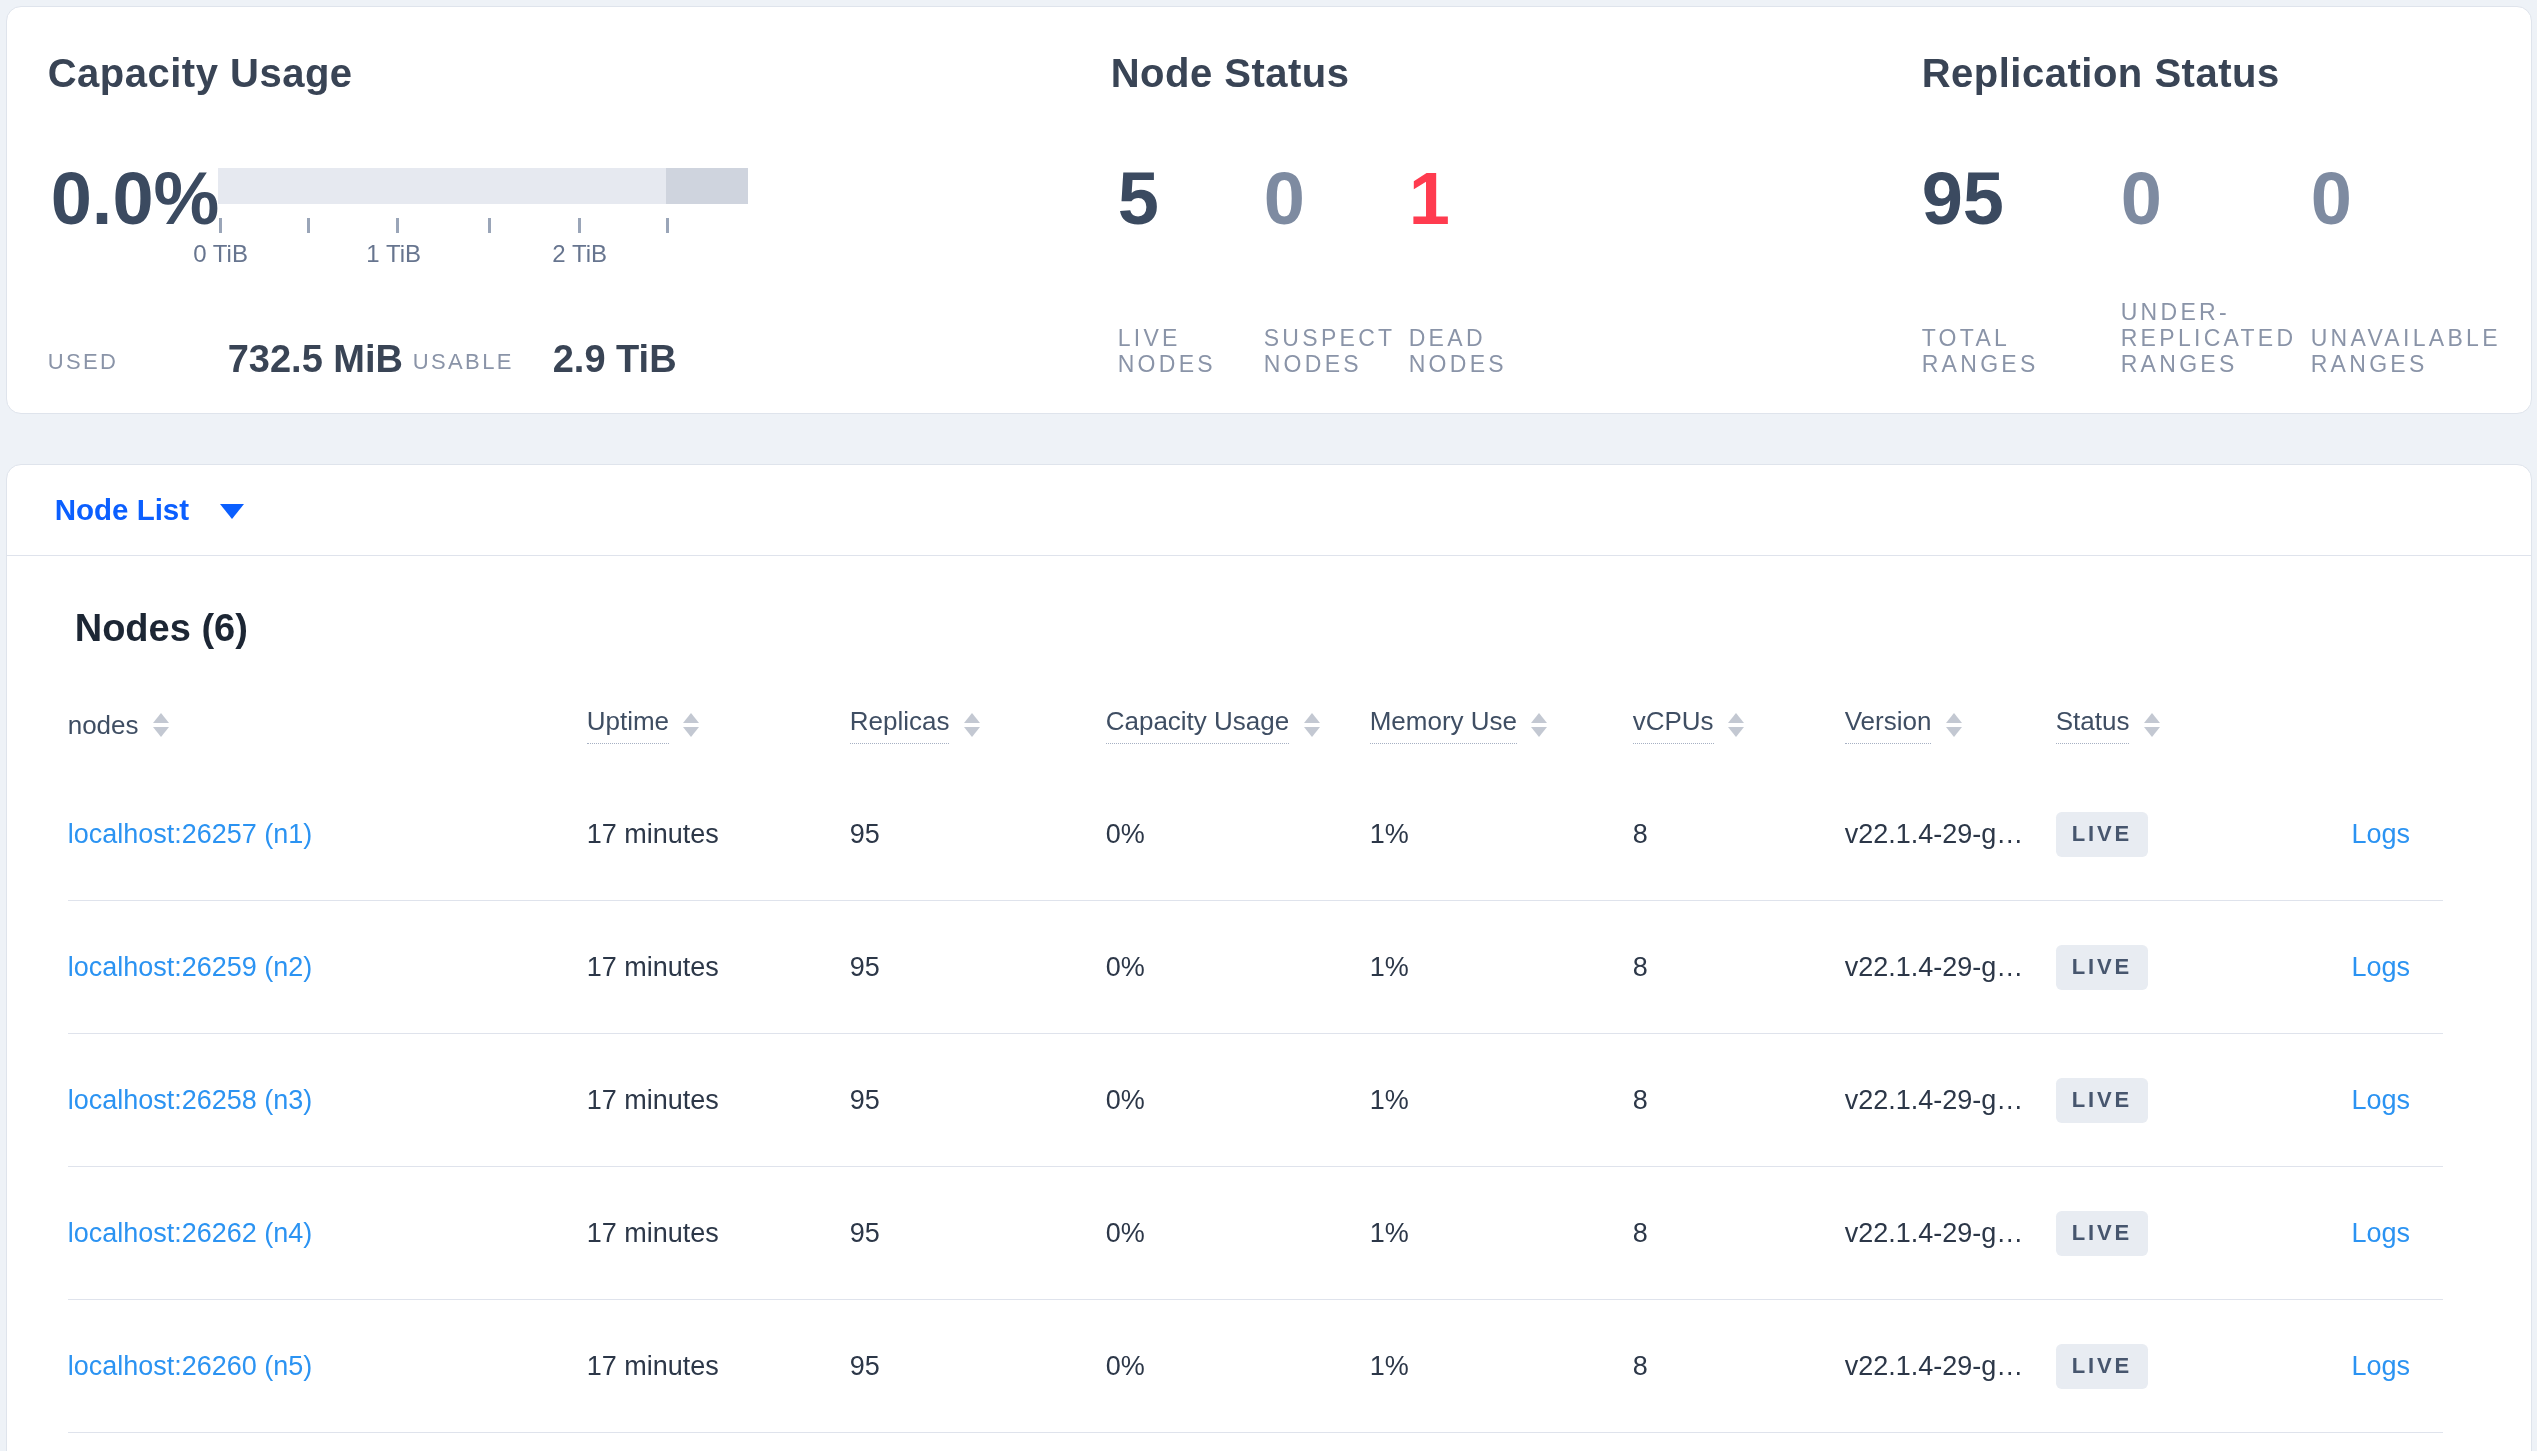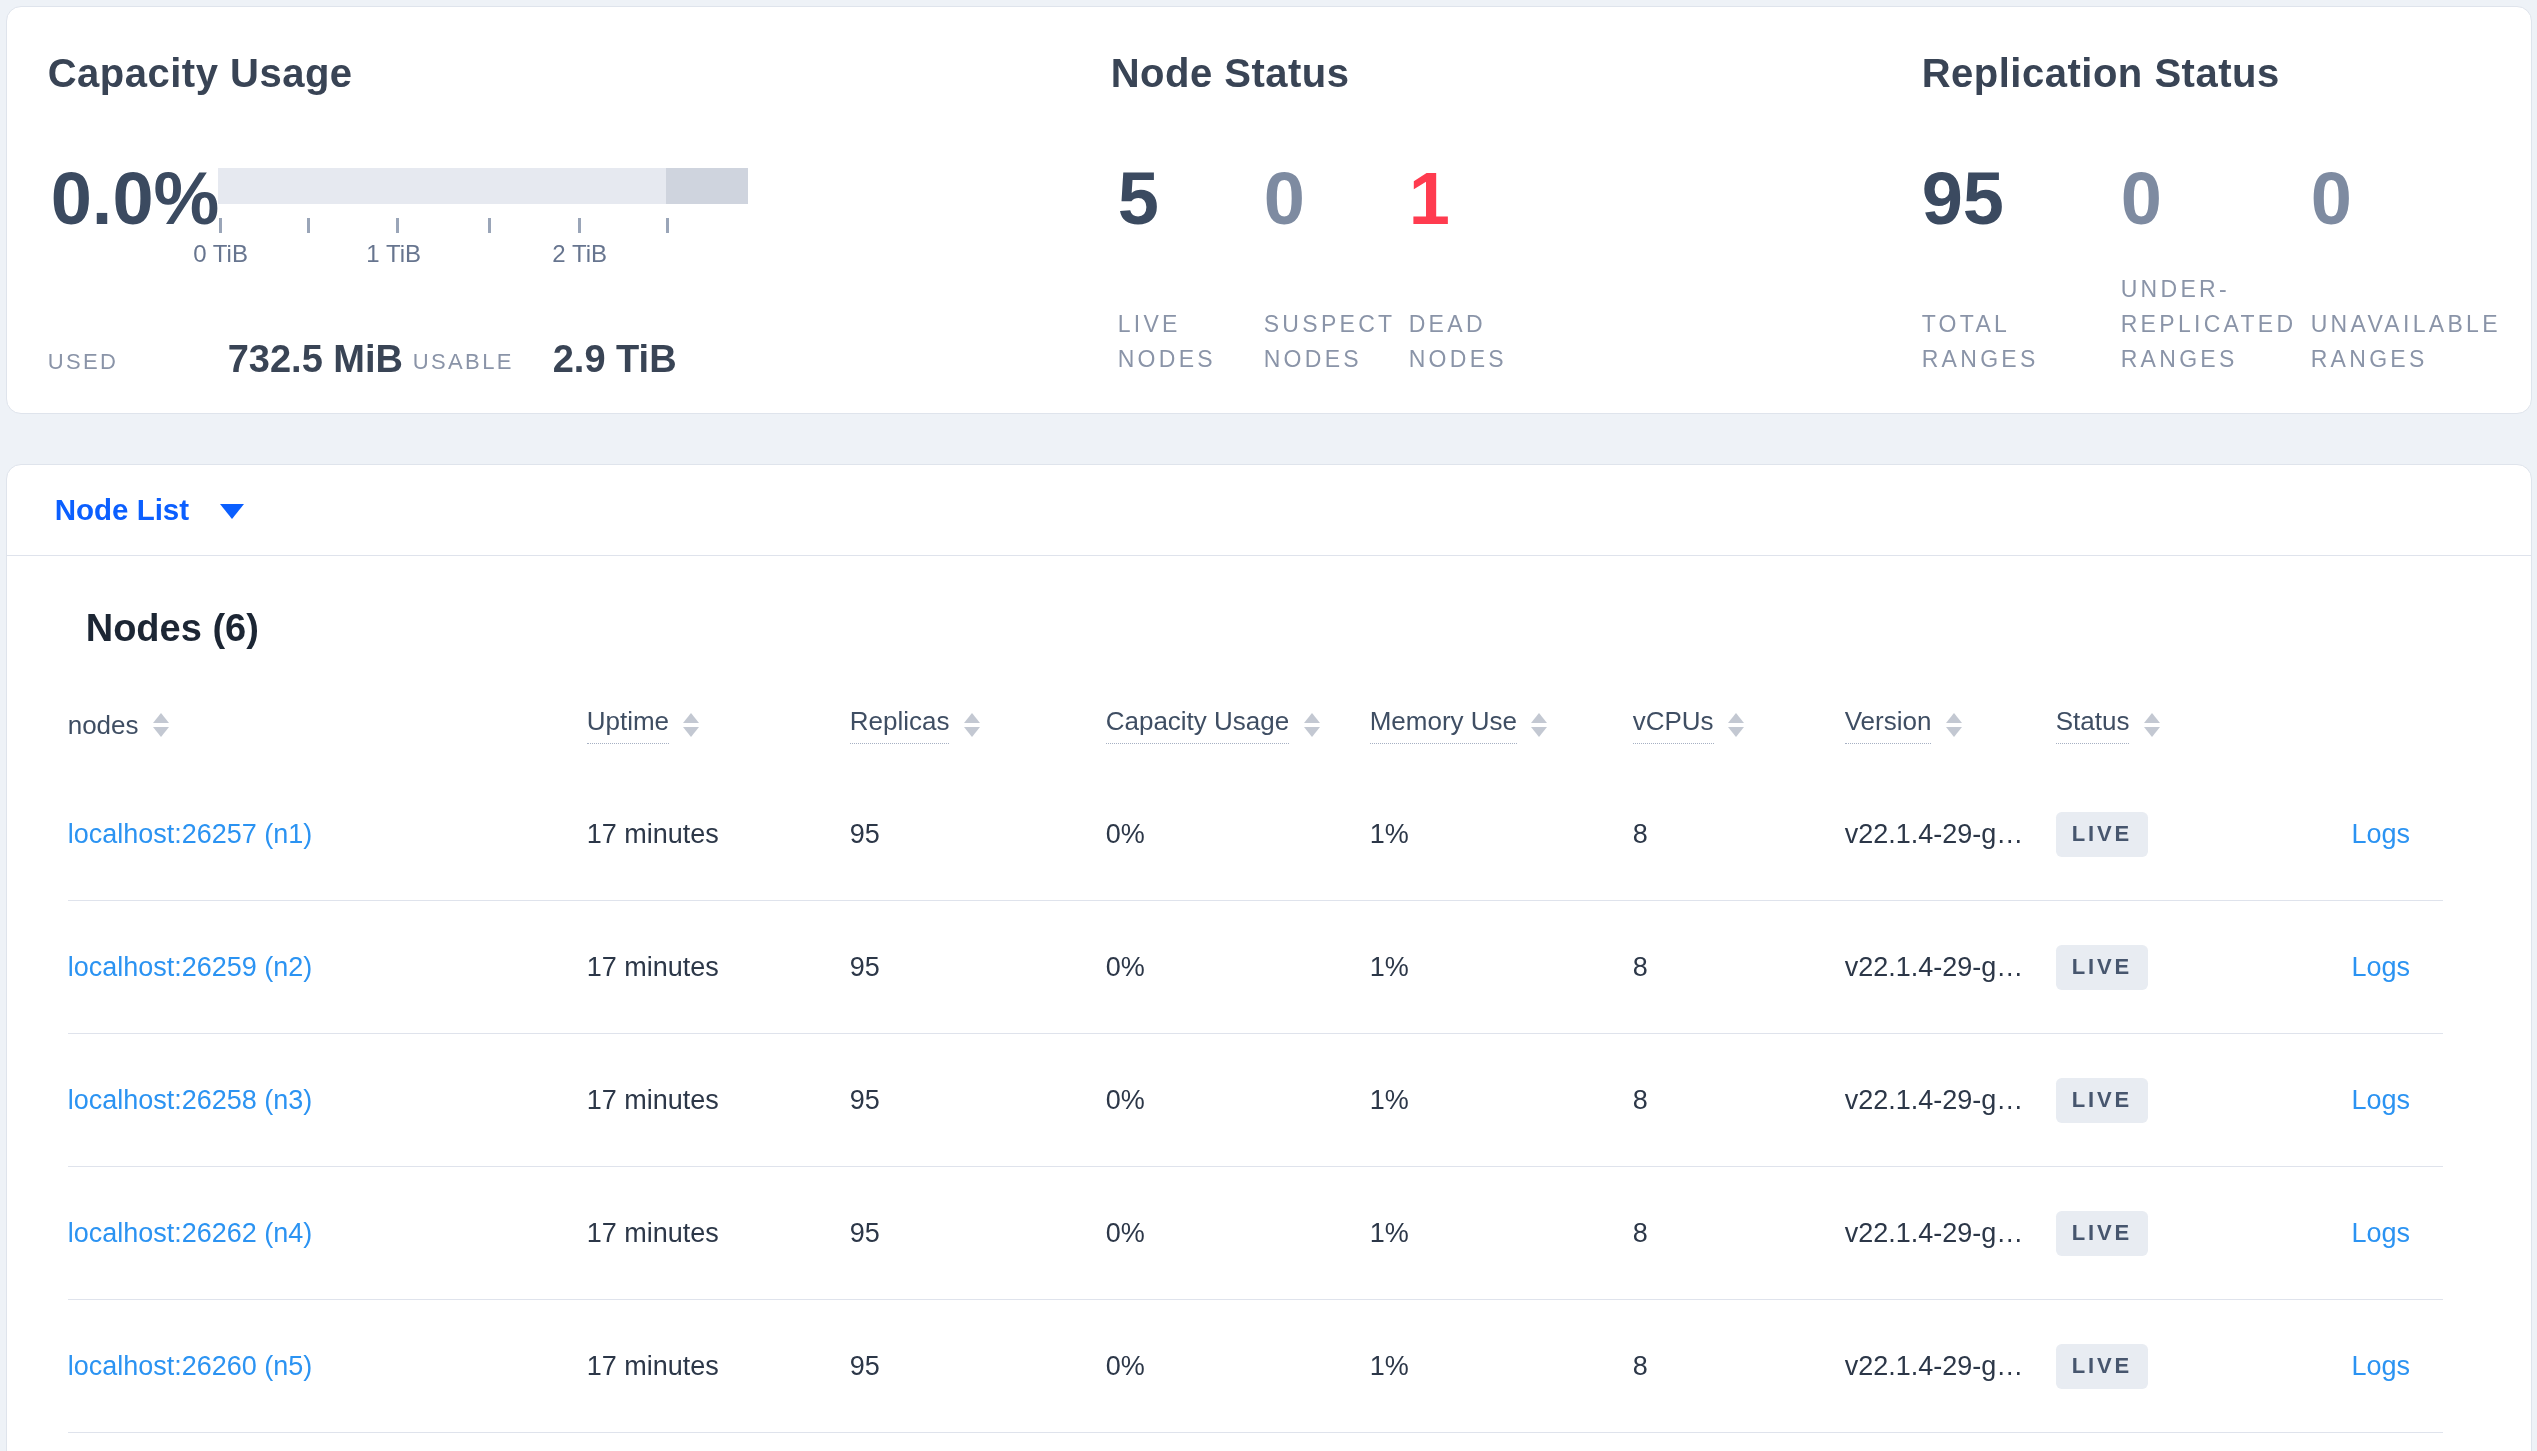--- a/index.html
+++ b/index.html
@@ -31,21 +31,21 @@
 
   .big-num {
     position:absolute; top:154px; font-size:74px; font-weight:600; line-height:76px;
     color:var(--number_primary,#3b4a60);
   }
   .big-num.muted { color:var(--number_muted,#7e8ba1); }
   .big-num.red { color:var(--dead_red,#ff3b4f); }
 
   .stat-label {
     position:absolute; bottom:36px;
-    font-size:23px; line-height:35px; letter-spacing:3.3px; font-weight:500;
+    font-size:23px; line-height:26px; letter-spacing:3.3px; font-weight:500;
     color:var(--label_muted,#8a94a8); white-space:pre-line;
   }
 
   
   .cap-bar { position:absolute; left:211px; top:161px; width:530px; height:36px;
     background:var(--bar_bg,#e6e9f0); }
   .cap-bar .other { position:absolute; right:0; top:0; width:82px; height:36px;
     background:var(--bar_segment,#cfd4de); }
   .cap-bar .fill { position:absolute; left:0; top:0; width:0; height:36px;
     background:var(--accent_blue,#0b5fff); }
@@ -66,21 +66,21 @@
     border-bottom:1px solid var(--divider,#dfe3ec); cursor:pointer;
   }
   .nl-header .nl-text { font-size:29.5px; font-weight:600; color:var(--accent_blue,#0b5fff); }
   .caret-down {
     width:0; height:0; margin-left:30.5px; margin-top:3.8px;
     border-left:12.4px solid transparent; border-right:12.4px solid transparent;
     border-top:15.2px solid var(--accent_blue,#0b5fff);
   }
 
   .nodes-section { padding:51px 88px 0 61px; }
-  .nodes-title { font-size:38px; font-weight:600; color:#1c2634; margin-left:18px; }
+  .nodes-title { font-size:38px; font-weight:600; color:#1c2634; margin-left:7px; }
 
   .grid-row {
     display:grid;
     grid-template-columns:519px 263px 256px 264px 263px 212px 211px 260px 130px;
     align-items:center;
   }
   .hdr { height:86px; margin-top:32px; }
   .hdr .hcell { display:flex; align-items:center; gap:14.3px; font-size:26px; font-weight:500;
     color:var(--header_text,#3f4e63); }
   .hcell .htext.sortable { border-bottom:1.9px dotted #a6b0c3; padding-bottom:6.7px; }

